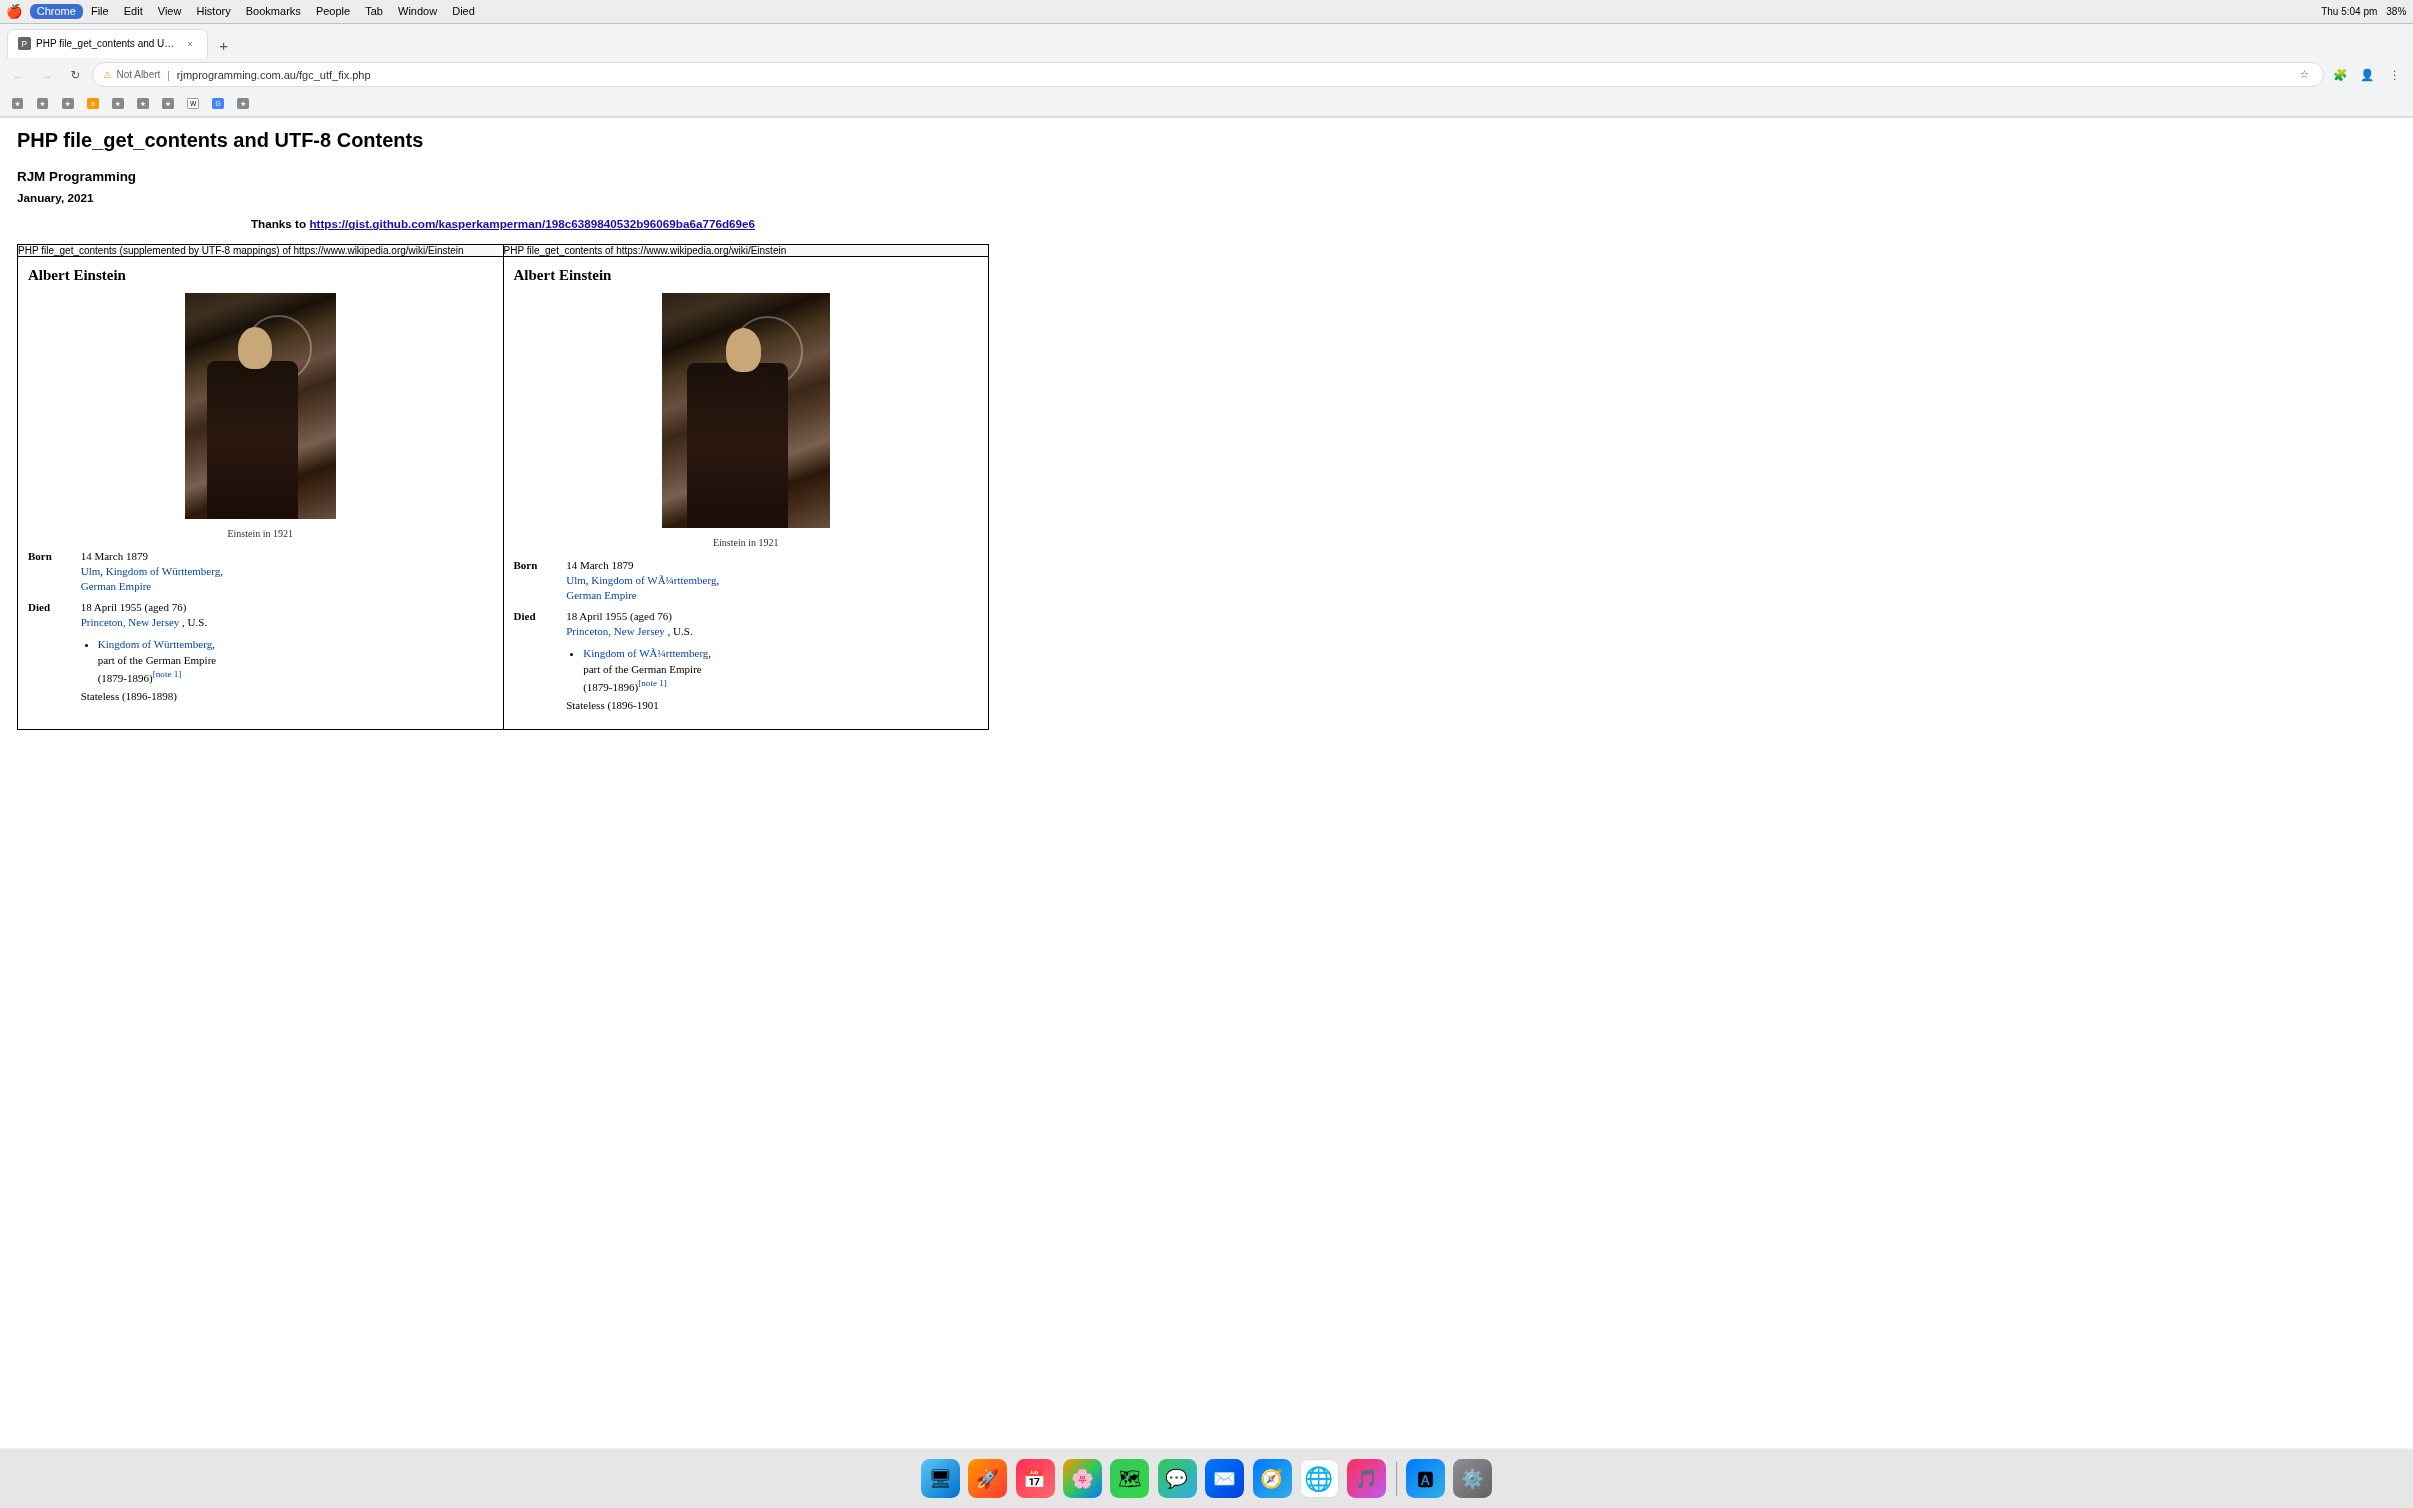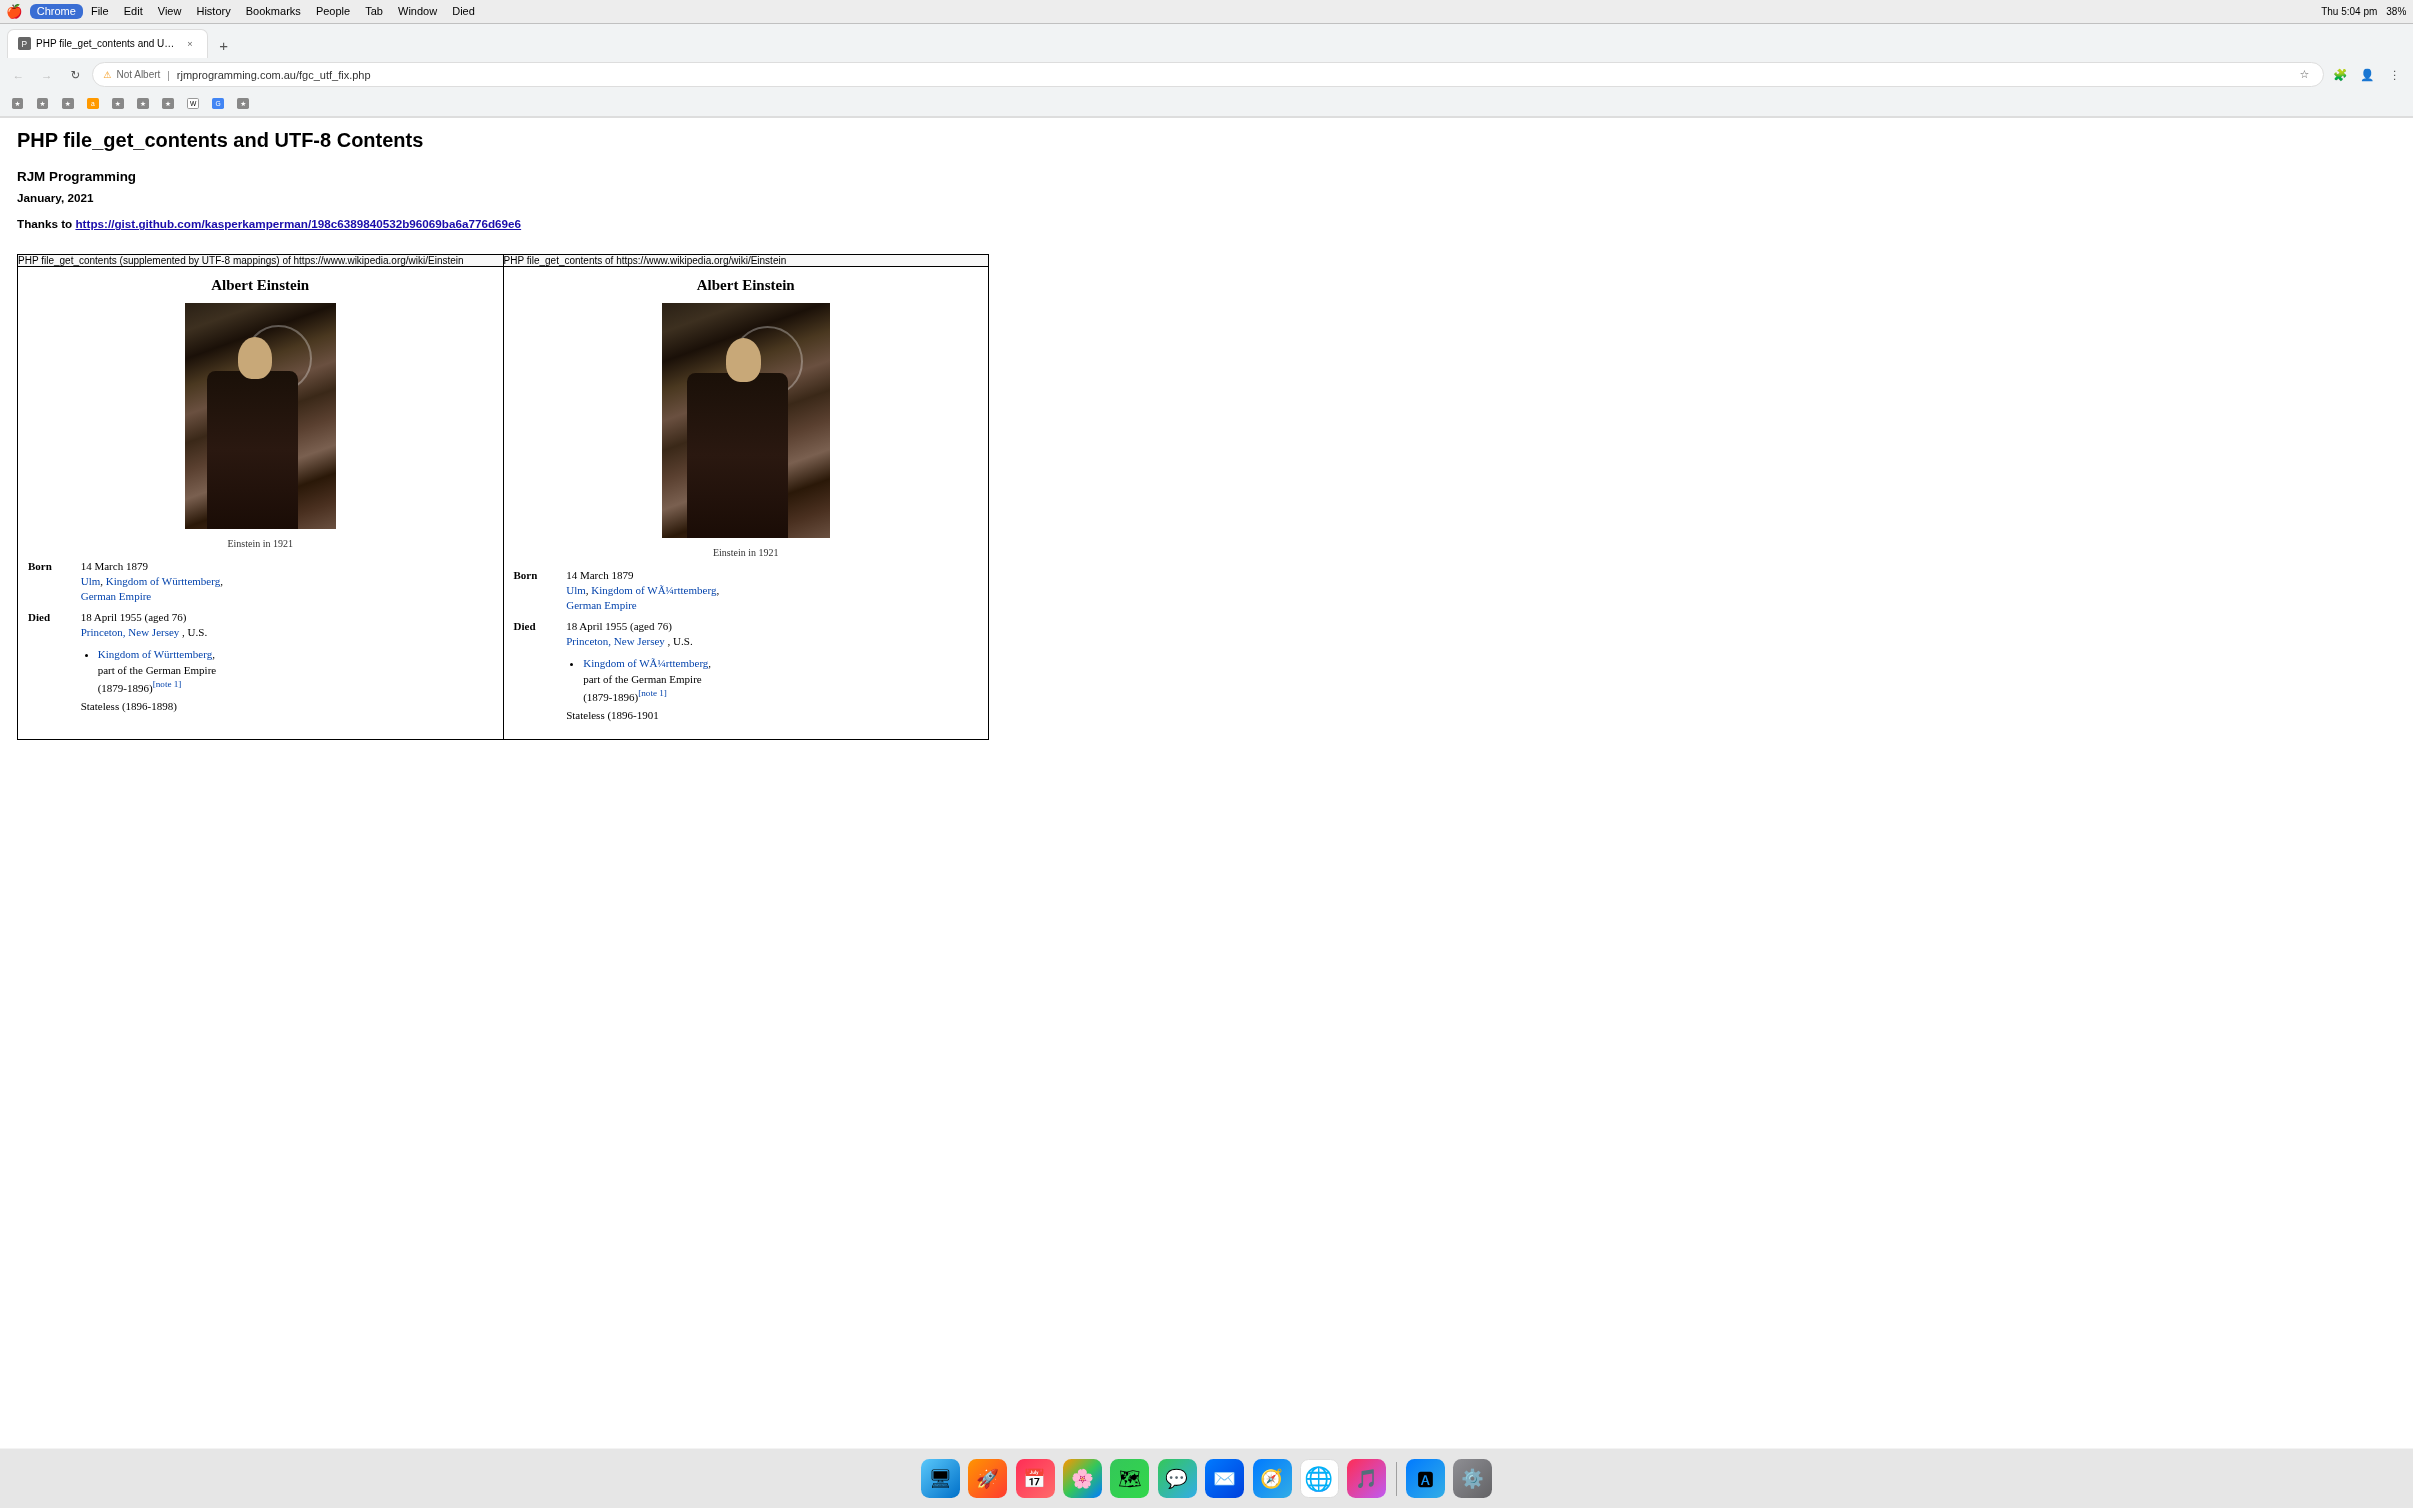--- a/index.html
+++ b/index.html
@@ -265,21 +265,22 @@
 
     .date {
       font-size: 11.7px;
       font-weight: bold;
       margin-bottom: 13.4px;
     }
 
     .thanks-line {
       font-size: 11.7px;
       font-weight: bold;
-      margin-bottom: 24px;
+      margin-bottom: 14px;
+      text-align: center;
     }
 
     .thanks-line a {
       color: #1a0dab;
     }
 
     .comparison-table {
       border: 1.7px solid #000;
       border-collapse: collapse;
       width: 100%;
@@ -305,21 +306,20 @@
     .col-content {
       padding: 10px;
     }
 
     .infobox {
       font-family: 'Times New Roman', serif;
       font-size: 11px;
     }
 
     .infobox-title {
-      text-align: center;
       font-size: 15px;
       font-weight: bold;
       margin-bottom: 8.4px;
     }
 
     .infobox-image {
       text-align: center;
       margin-bottom: 6.7px;
     }
 

